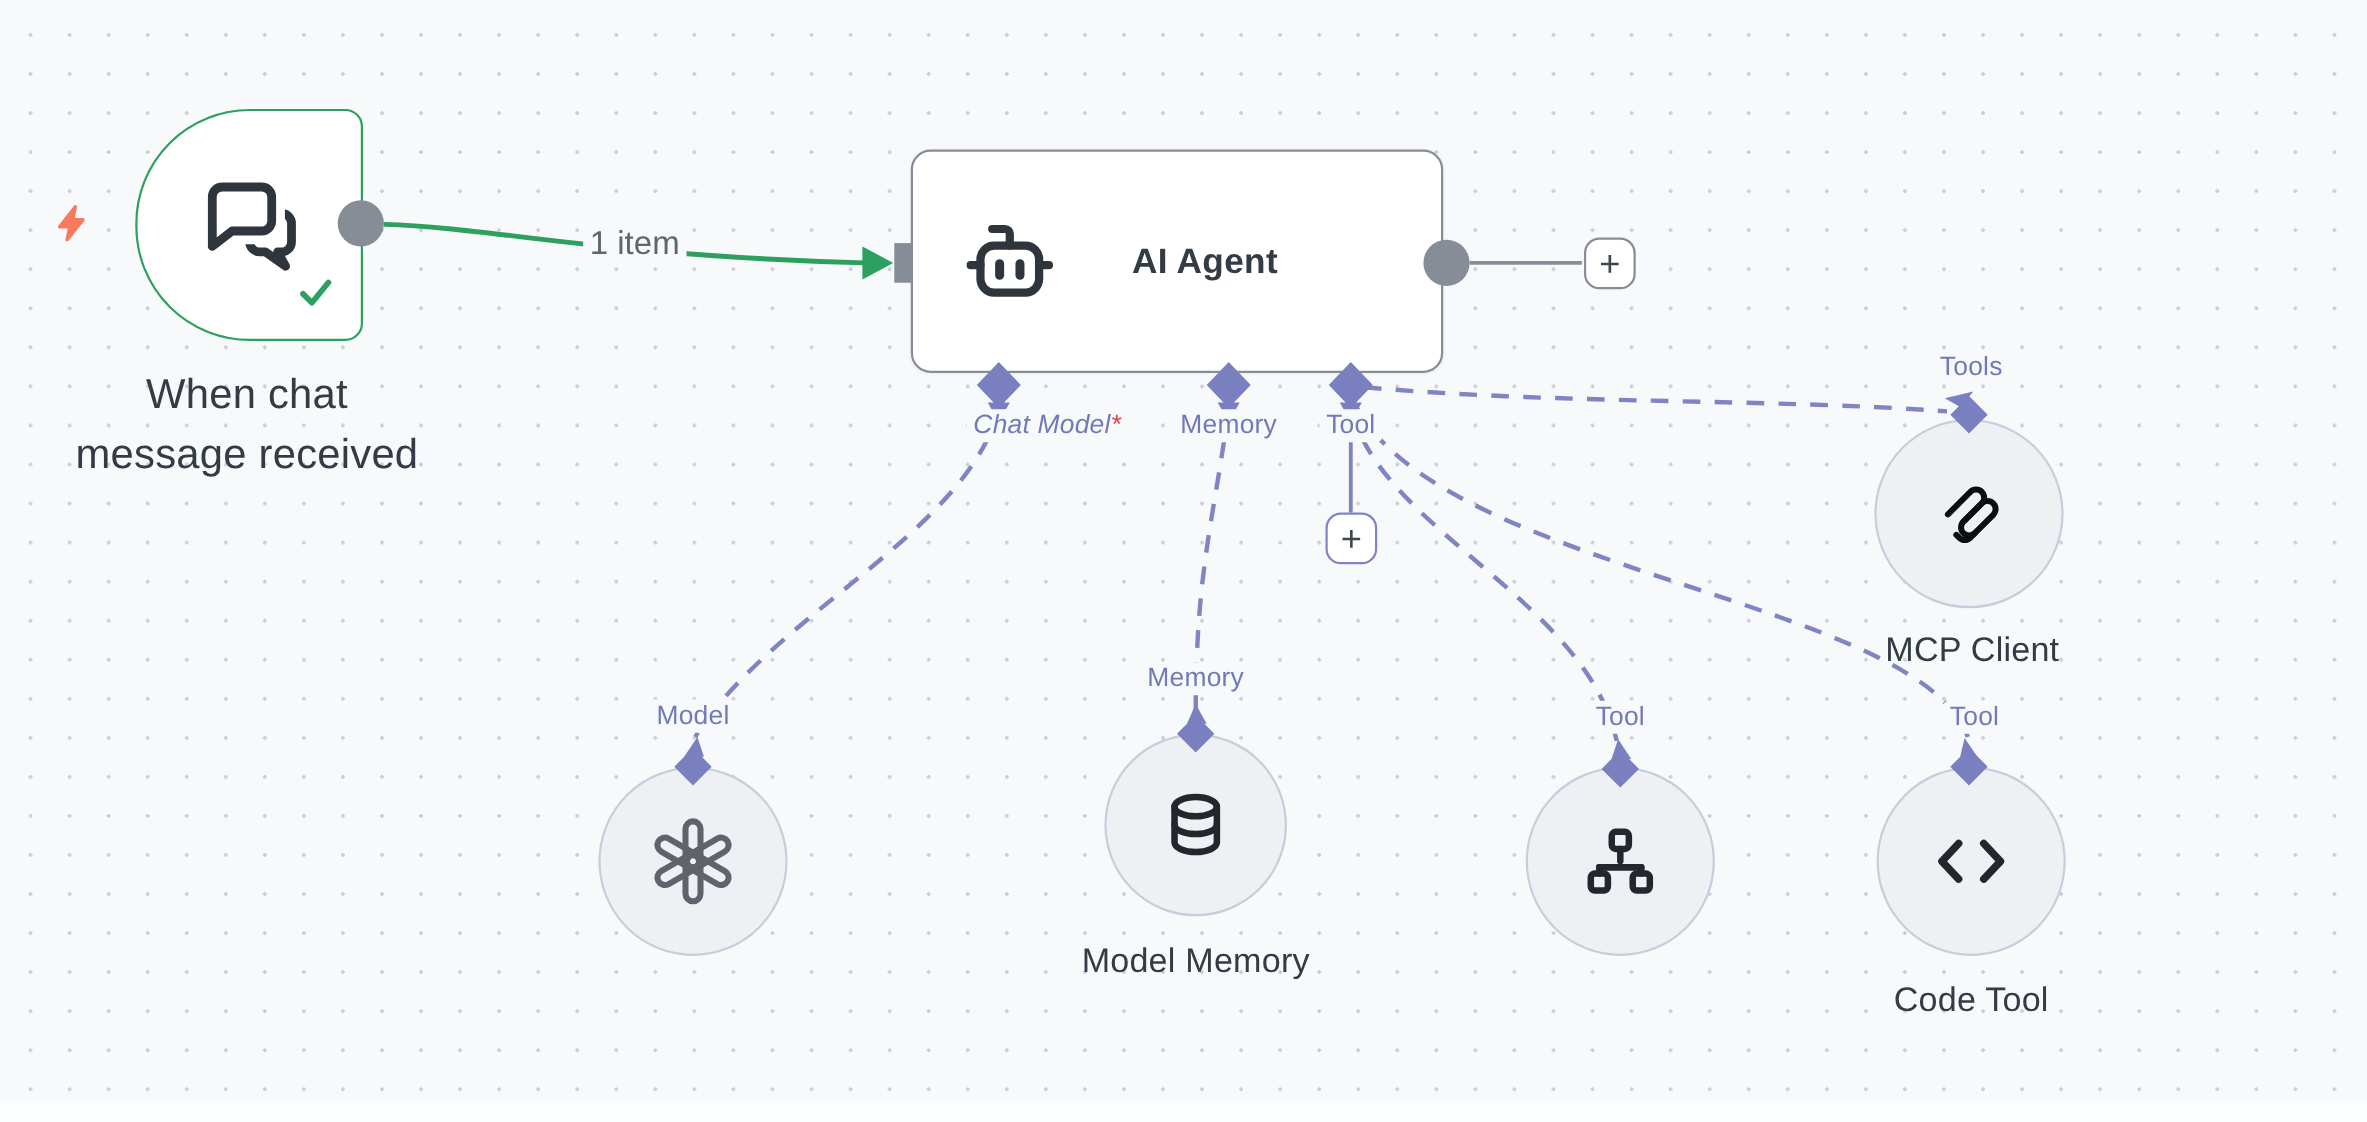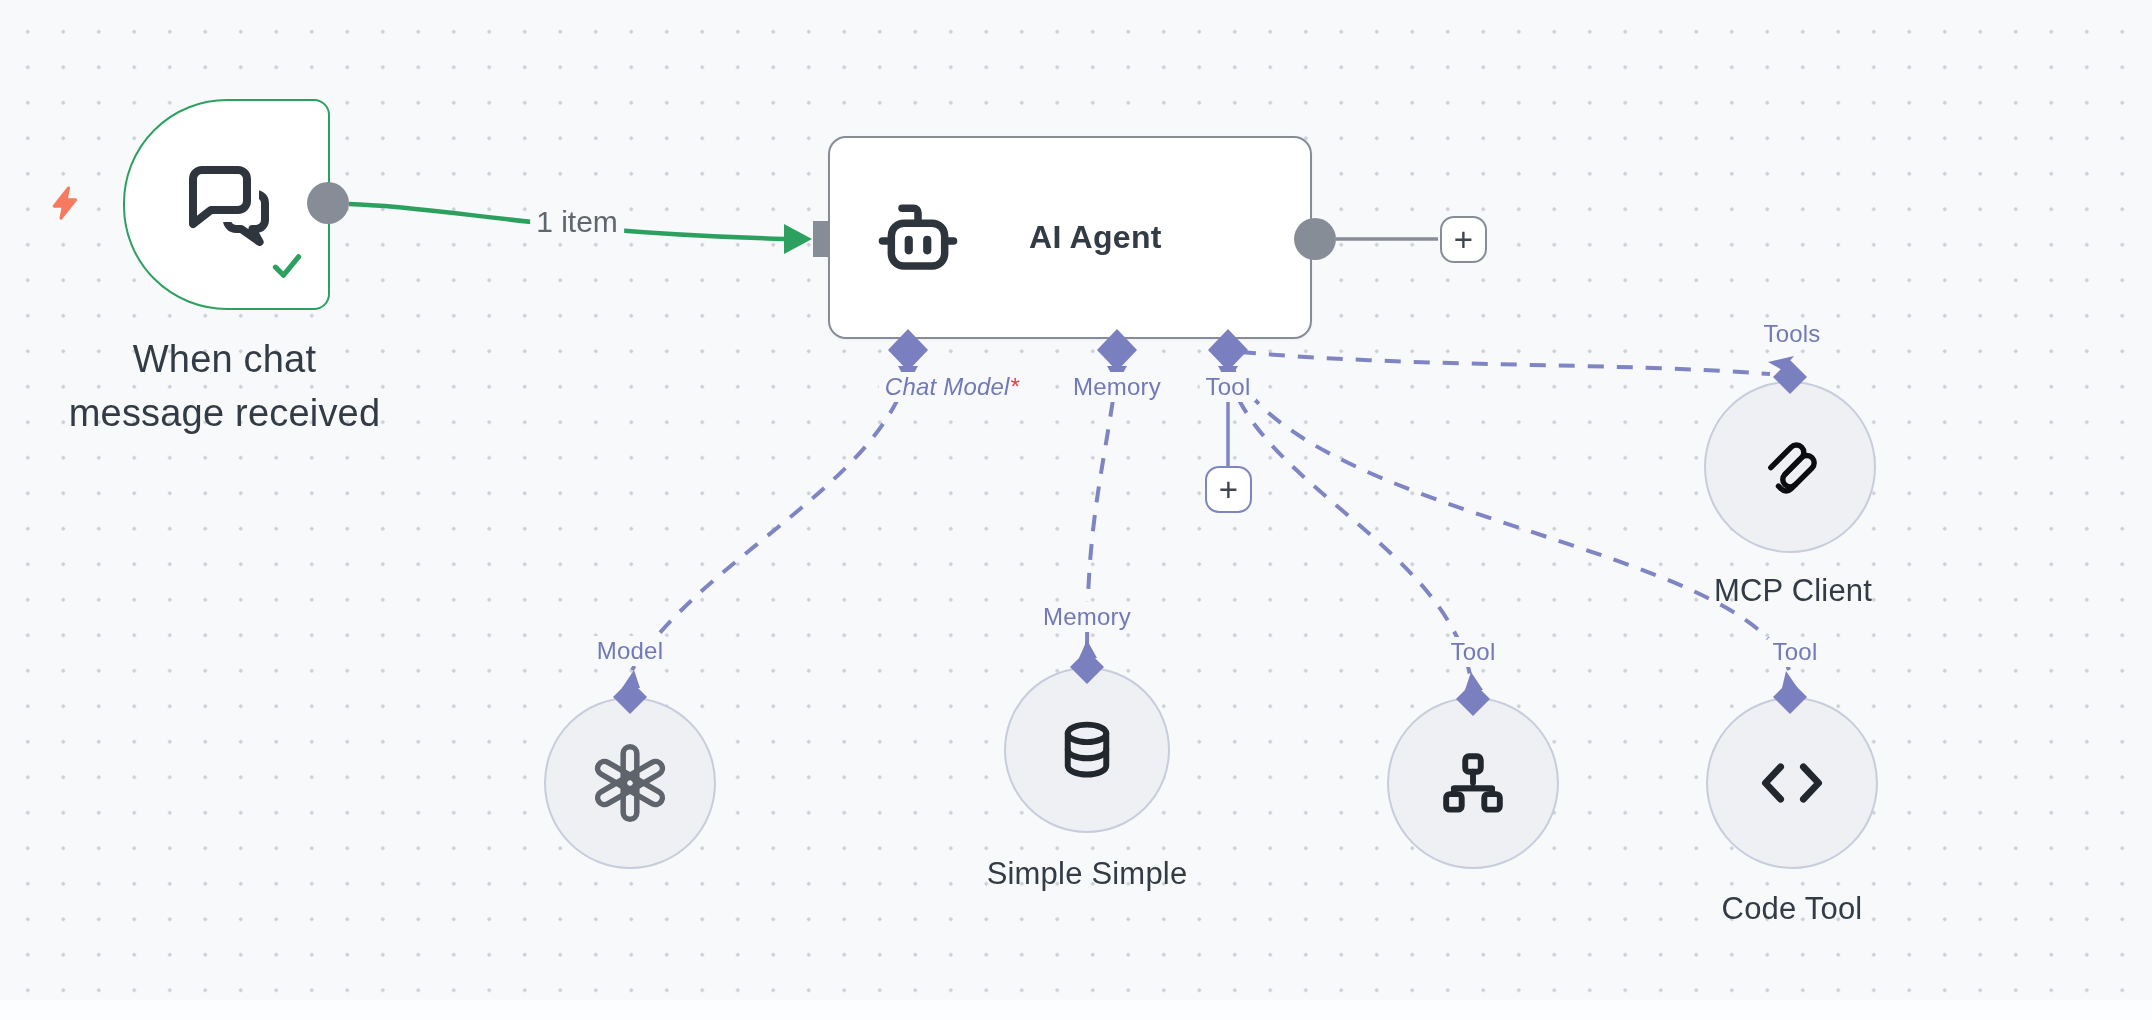--- a/index.html
+++ b/index.html
@@ -199,21 +199,21 @@
   <span class="lbl port-label" style="left:952px;top:387px;font-style:italic;"><span>Chat Model</span><span class="req">*</span></span>
   <span class="lbl port-label" style="left:1117px;top:387px;">Memory</span>
   <span class="lbl port-label" style="left:1228px;top:387px;">Tool</span>
 
   <span class="lbl port-label" style="left:630px;top:651px;">Model</span>
   <span class="lbl port-label" style="left:1087px;top:617px;">Memory</span>
   <span class="lbl port-label" style="left:1473px;top:652px;">Tool</span>
   <span class="lbl port-label" style="left:1795px;top:652px;">Tool</span>
   <span class="lbl port-label" style="left:1792px;top:334px;">Tools</span>
 
-  <span class="lbl node-name" style="left:1087px;top:874px;">Simple Simple</span>
+  <span class="lbl node-name" style="left:1087px;top:874px;">Model Memory</span>
   <span class="lbl node-name" style="left:1792px;top:909px;">Code Tool</span>
   <span class="lbl node-name" style="left:1793px;top:591px;">MCP Client</span>
 
   <div class="plus-btn plus-next">+</div>
   <div class="plus-btn plus-tool">+</div>
 
   <div class="bottom-edge"></div>
 </div>
 
 </body></html>

